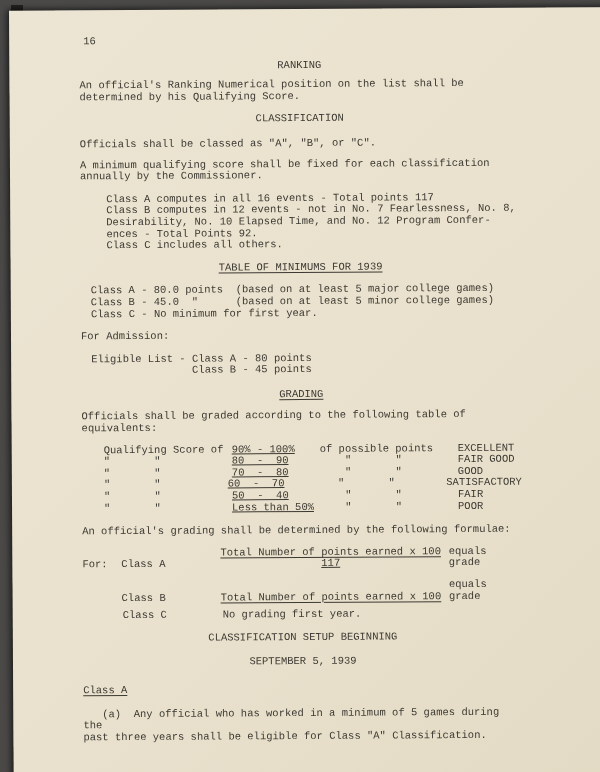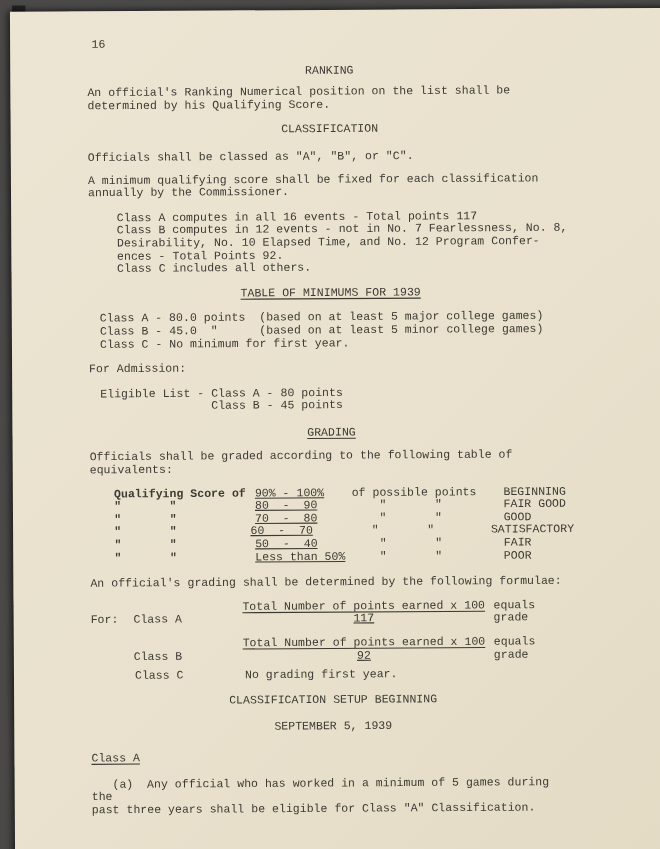--- a/index.html
+++ b/index.html
@@ -37,21 +37,21 @@
   .class-items{margin:11px 0 0 26px;}
   .h-minimums{margin-top:11px;}
   .min-rows{margin:11px 0 0 10px;}
   .para-admission{margin-top:11px;}
   .para-eligible{margin:11px 0 0 10px;}
   .h-grading{margin-top:13px;}
   .para-gintro{margin-top:10px;}
   .gtable{margin:10px 0 0 22px;}
   .g-row{display:flex;}
   .g-row span{white-space:pre;display:block;}
-  .gc1{width:128px;font-weight:bold;}
+  .gc1{width:128px;}
   .gc2{width:88px;text-decoration:underline;}
   .gc3{width:138px;}
   .para-fintro{margin-top:12px;}
   .formula{display:flex;align-items:flex-end;margin-top:10px;}
   .f-for{width:40px;}
   .f-class{width:100px;}
   .fraction{width:230px;text-align:center;}
   .fraction .numer{display:block;text-decoration:underline;text-underline-offset:2px;}
   .fraction .denom{display:block;text-decoration:underline;}
   .f-result{margin-left:6px;}
@@ -100,21 +100,21 @@
 
     <h2 class="center ul h-grading">GRADING</h2>
     <p class="pre para-gintro">Officials shall be graded according to the following table of
 equivalents:</p>
 
     <div class="gtable">
       <div class="g-row">
         <span class="gc1">Qualifying Score of</span>
         <span class="gc2">90% - 100%</span>
         <span class="gc3">of possible points</span>
-        <span class="gc4">BEGINNING</span>
+        <span class="gc4">EXCELLENT</span>
       </div>
       <div class="g-row">
         <span class="gc1">"       "</span>
         <span class="gc2">80  -  90</span>
         <span class="gc3">    "       "</span>
         <span class="gc4">FAIR GOOD</span>
       </div>
       <div class="g-row">
         <span class="gc1">"       "</span>
         <span class="gc2">70  -  80</span>
@@ -151,21 +151,20 @@
         <span class="denom">117</span>
       </span>
       <span class="f-result">equals grade</span>
     </div>
 
     <div class="formula">
       <span class="f-for"></span>
       <span class="f-class">Class B</span>
       <span class="fraction">
         <span class="numer">Total Number of points earned x 100</span>
-        <span class="denom">92</span>
       </span>
       <span class="f-result">equals grade</span>
     </div>
 
     <div class="formula-c">
       <span class="f-for"></span>
       <span class="f-class">Class C</span>
       <span>No grading first year.</span>
     </div>
 

